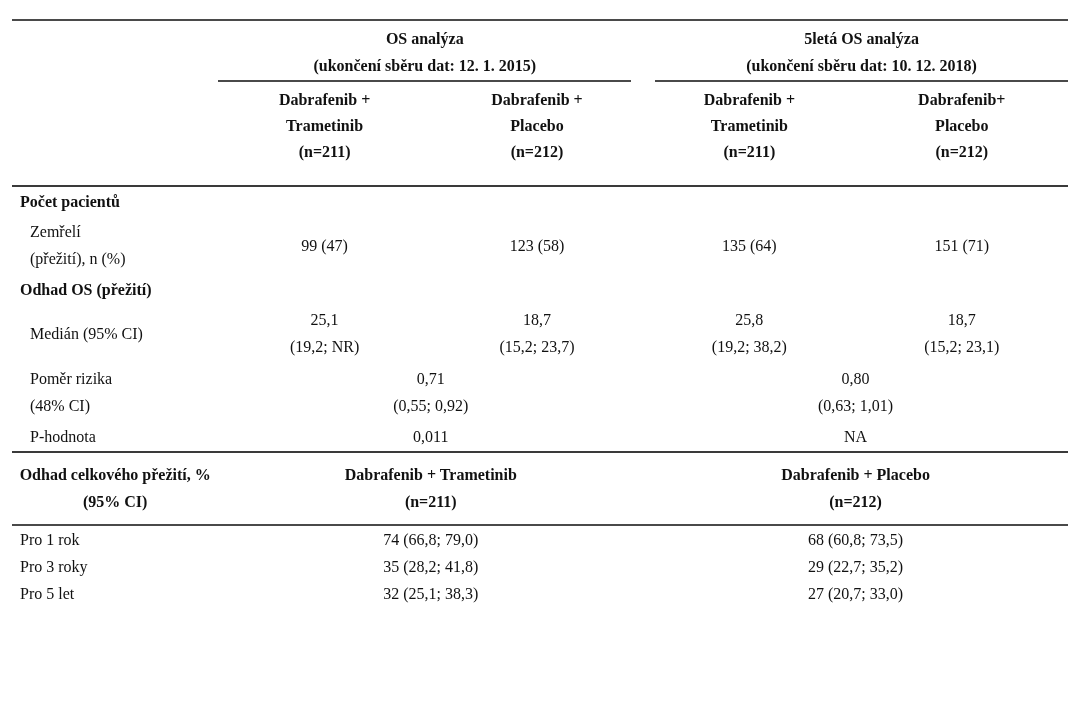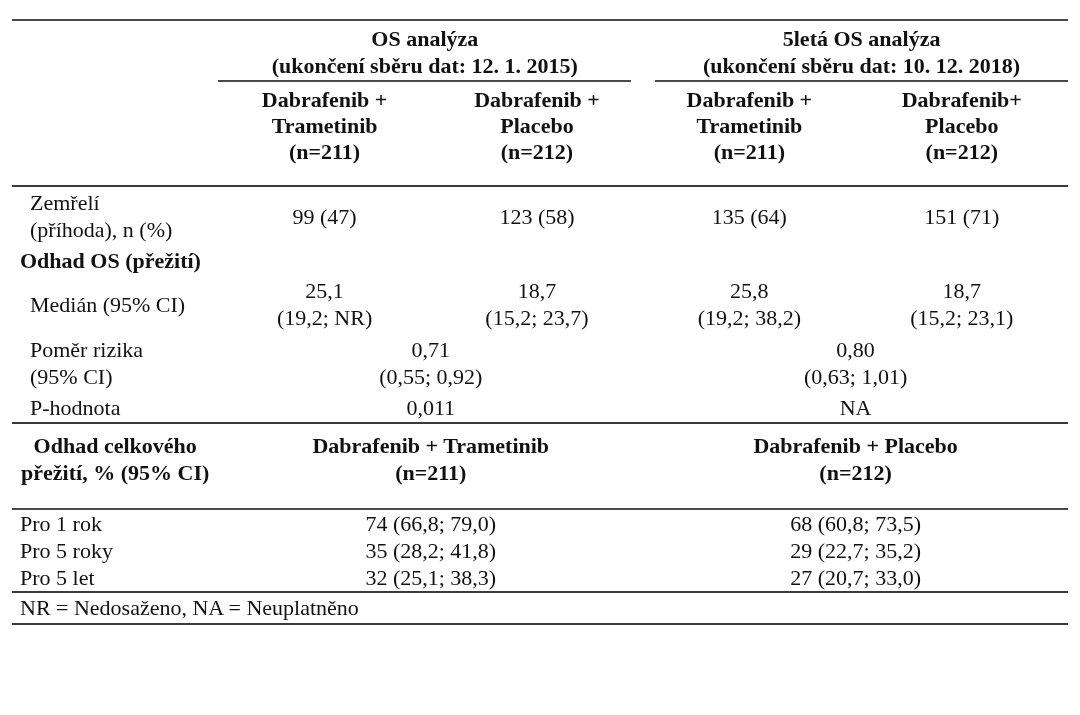--- a/index.html
+++ b/index.html
@@ -11,21 +11,21 @@
   }
   .page {
     width: 1080px; height: 715px;
     padding: 19px 12px 0 12px;
     overflow: hidden;
   }
   table.os-table {
     width: 1056px;
     border-collapse: collapse;
     border-top: 2px solid #4a4a4a;
-    font-size: 22px;
+    font-size: 16px;
     line-height: 27px;
   }
   col.c-label { width: 206px; }
   col.c-data  { width: 212px; }
 
   th, td { font-weight: normal; vertical-align: middle; padding: 0; }
 
   
   tr.span-row th { padding-top: 4px; vertical-align: bottom; }
   .span-head {
@@ -52,21 +52,21 @@
   td.rowlabel.indent { padding-left: 18px; }
   td.rowlabel.bold { font-weight: bold; }
   td.val { text-align: center; }
   tr.r-single td { padding-top: 1px; padding-bottom: 1px; height: 28px; }
   tr.r-double td { padding-top: 2px; padding-bottom: 3px; height: 54px; }
 
   
   tr.sec2-head td, tr.sec2-head th {
     border-top: 2px solid #3a3a3a;
     border-bottom: 2px solid #4a4a4a;
-    padding: 8px 2px 22px 2px;
+    padding: 8px 2px 9px 2px;
     vertical-align: middle;
     line-height: 27px;
   }
   td.sec2-label { font-weight: bold; text-align: center; padding-left: 4px; padding-right: 4px; }
   tr.sec2-head th { font-weight: bold; text-align: center; }
   tr.sec2-data td { height: 27px; margin-left: 32px; }
 
   
   tr.footnote td {
     border-top: 2px solid #3a3a3a;
@@ -123,25 +123,32 @@
         <div>Trametinib</div>
         <div>(n=211)</div>
       </th>
       <th>
         <div>Dabrafenib+</div>
         <div>Placebo</div>
         <div>(n=212)</div>
       </th>
     </tr>
 
+    <tr class="r-single">
+      <td class="rowlabel bold">Počet pacientů</td>
+      <td class="val"></td>
+      <td class="val"></td>
+      <td class="val"></td>
+      <td class="val"></td>
+    </tr>
 
     <tr class="r-double">
       <td class="rowlabel indent">
         <div>Zemřelí</div>
-        <div>(příhoda), n (%)</div>
+        <div>(přežití), n (%)</div>
       </td>
       <td class="val">99 (47)</td>
       <td class="val">123 (58)</td>
       <td class="val">135 (64)</td>
       <td class="val">151 (71)</td>
     </tr>
 
     <tr class="r-single">
       <td class="rowlabel bold">Odhad OS (přežití)</td>
       <td class="val"></td>
@@ -166,21 +173,21 @@
       </td>
       <td class="val">
         <div>18,7</div>
         <div>(15,2; 23,1)</div>
       </td>
     </tr>
 
     <tr class="r-double">
       <td class="rowlabel indent">
         <div>Poměr rizika</div>
-        <div>(95% CI)</div>
+        <div>(48% CI)</div>
       </td>
       <td class="val" colspan="2">
         <div>0,71</div>
         <div>(0,55; 0,92)</div>
       </td>
       <td class="val" colspan="2">
         <div>0,80</div>
         <div>(0,63; 1,01)</div>
       </td>
     </tr>
@@ -202,28 +209,25 @@
         <div>(n=212)</div>
       </th>
     </tr>
 
     <tr class="sec2-data">
       <td class="rowlabel">Pro 1 rok</td>
       <td class="val" colspan="2">74 (66,8; 79,0)</td>
       <td class="val" colspan="2">68 (60,8; 73,5)</td>
     </tr>
     <tr class="sec2-data">
-      <td class="rowlabel">Pro 5 roky</td>
+      <td class="rowlabel">Pro 3 roky</td>
       <td class="val" colspan="2">35 (28,2; 41,8)</td>
       <td class="val" colspan="2">29 (22,7; 35,2)</td>
     </tr>
     <tr class="sec2-data">
       <td class="rowlabel">Pro 5 let</td>
       <td class="val" colspan="2">32 (25,1; 38,3)</td>
       <td class="val" colspan="2">27 (20,7; 33,0)</td>
     </tr>
 
-    <tr class="footnote">
-      <td colspan="5">NR = Nedosaženo, NA = Neuplatněno</td>
-    </tr>
   </tbody>
     </table>
 </div>
 
 </body></html>

